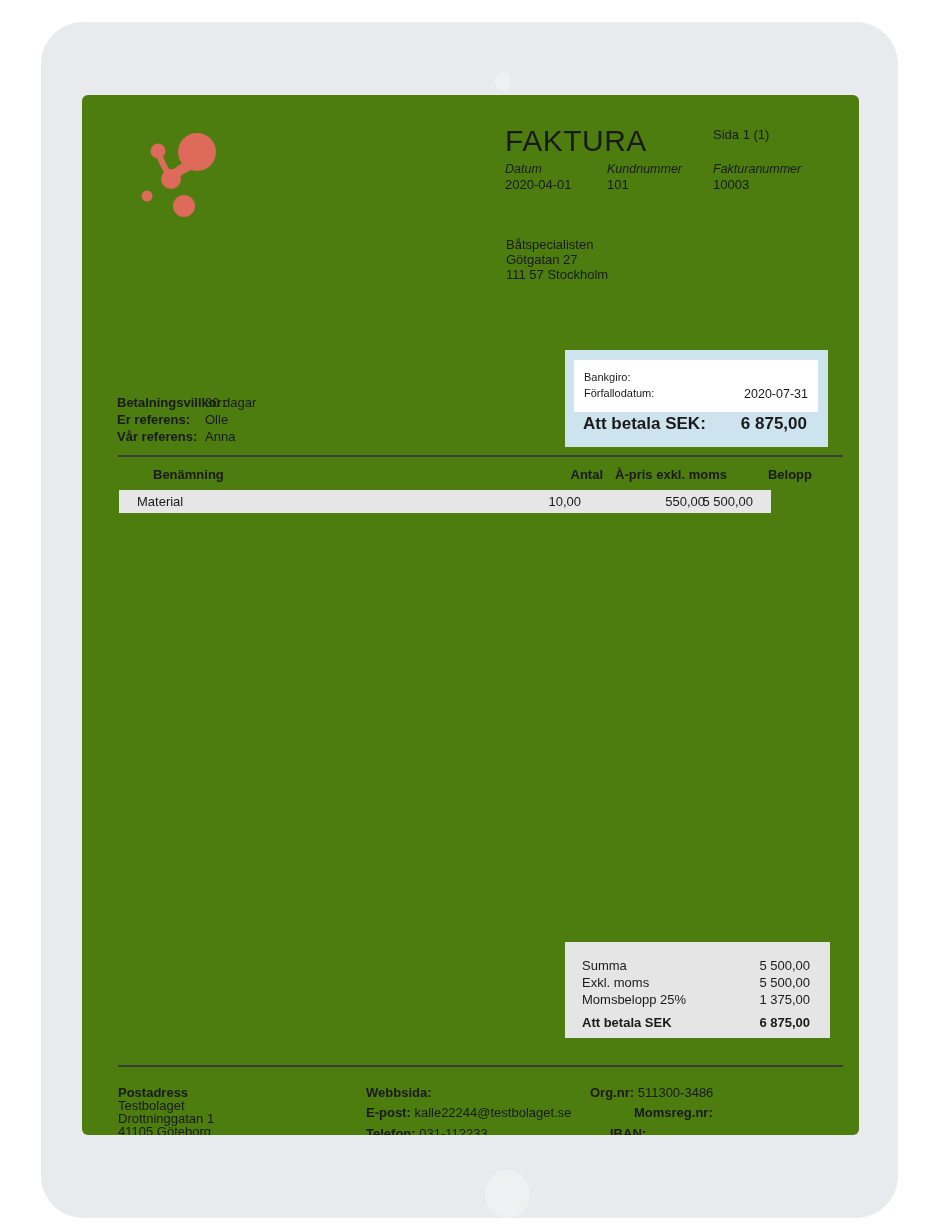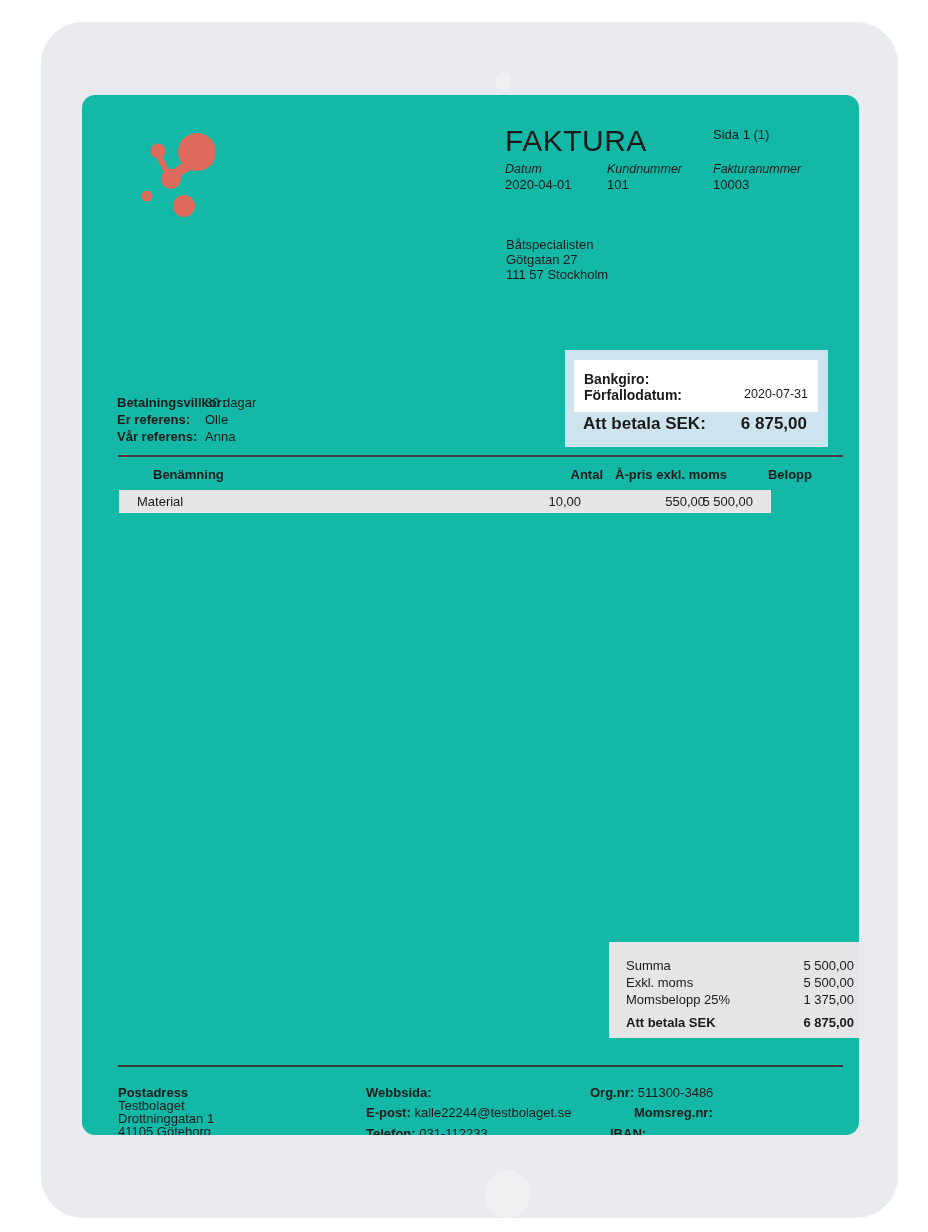--- a/index.html
+++ b/index.html
@@ -11,52 +11,52 @@
   .abs{position:absolute;}
   
   .tablet{position:absolute;left:41px;top:22px;width:857px;height:1196px;
     background:var(--tablet-frame,#e8eaed);border-radius:42px;}
   .camera{position:absolute;left:454px;top:50px;width:16px;height:19px;
     border-radius:50%;background:var(--tablet-detail,#eff0f2);}
   .home{position:absolute;left:444px;top:1148px;width:45px;height:48px;
     border-radius:50%;background:var(--tablet-detail,#eff0f2);}
   
   .page{position:absolute;left:82px;top:95px;width:777px;height:1040px;
-    background:#14b8a6;border-radius:13px;overflow:hidden;}
+    background:#4d7c0f;border-radius:6px;overflow:hidden;}
   .logo-svg{position:absolute;left:20px;top:30px;width:120px;height:120px;
     color:var(--accent-logo,#de6a5b);}
   .doc-title{left:423px;top:29px;font-size:30px;letter-spacing:.5px;white-space:nowrap;}
   .page-info{left:631px;top:32px;font-size:13px;}
   .meta-label{top:67px;font-size:12.5px;font-style:italic;color:#1c1c1c;white-space:nowrap;}
   .meta-value{top:82px;font-size:13px;white-space:nowrap;}
   .mx1{left:423px;} .mx2{left:525px;} .mx3{left:631px;}
   .address{left:424px;top:142px;font-size:13px;line-height:15px;}
   
   .ref-row{font-size:13px;white-space:nowrap;}
   .ref-label{position:absolute;left:35px;font-weight:bold;}
   .ref-value{position:absolute;left:123px;}
   
   .paybox{left:483px;top:255px;width:263px;height:97px;
     background:var(--payment-box-bg,#cde3ee);}
   .paybox-inner{position:absolute;left:9px;top:10px;width:244px;height:52px;background:#ffffff;}
-  .pi-label{position:absolute;left:10px;font-size:14px;font-weight:bold;}
+  .pi-label{position:absolute;left:10px;font-size:11px;}
   .pi-value{position:absolute;right:10px;font-size:12.5px;}
   .pay-total-label{position:absolute;left:18px;top:64px;font-size:17px;font-weight:bold;}
   .pay-total-value{position:absolute;right:21px;top:64px;font-size:17px;font-weight:bold;}
   
   .rule{background:#3b3b3b;height:2px;}
   .th{top:372px;font-size:13px;font-weight:bold;white-space:nowrap;}
   .item-row{left:37px;top:395px;width:652px;height:23px;background:var(--row-bg,#e6e6e6);}
   .td{position:absolute;top:0;font-size:13px;line-height:23px;white-space:nowrap;}
   .c-name{left:18px;} .c-qty{right:190px;} .c-price{right:66px;} .c-amount{right:18px;}
   .th.c-name{left:55px;padding-left:16px;} .th.c-qty{right:256px;} .th.c-price{right:132px;} .th.c-amount{right:47px;}
   .td.c-qty{right:190px;} .td.c-price{right:66px;} .td.c-amount{right:18px;}
   
   .summary{left:483px;top:847px;width:265px;height:96px;background:var(--summary-bg,#e5e5e5);
-    box-sizing:border-box;padding:15px 20px 0 17px;font-size:13px;margin-left:44px;}
+    box-sizing:border-box;padding:15px 20px 0 17px;font-size:13px;}
   .sum-row{display:flex;justify-content:space-between;line-height:17px;}
   .sum-total{display:flex;justify-content:space-between;line-height:17px;margin-top:6px;font-weight:bold;}
   
   .f-head{font-size:13px;font-weight:bold;white-space:nowrap;}
   .f-line{font-size:13px;white-space:nowrap;}
   .f-label{font-weight:bold;}
 </style>
 </head>
 <body>
 

